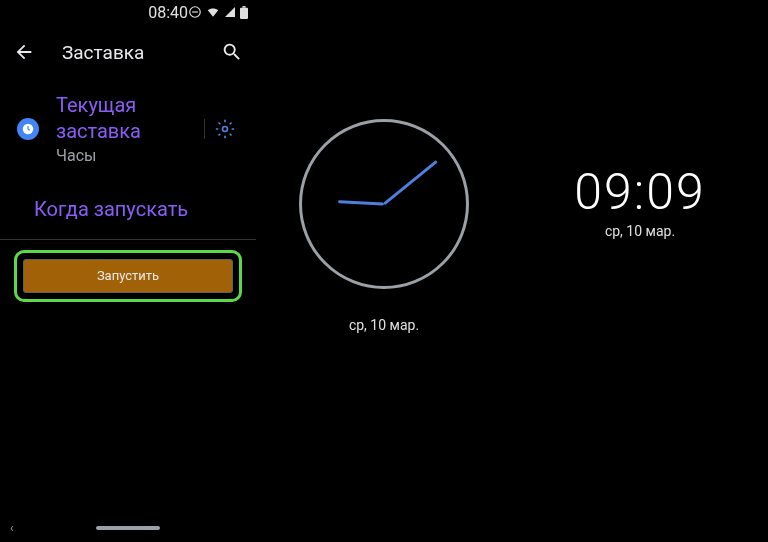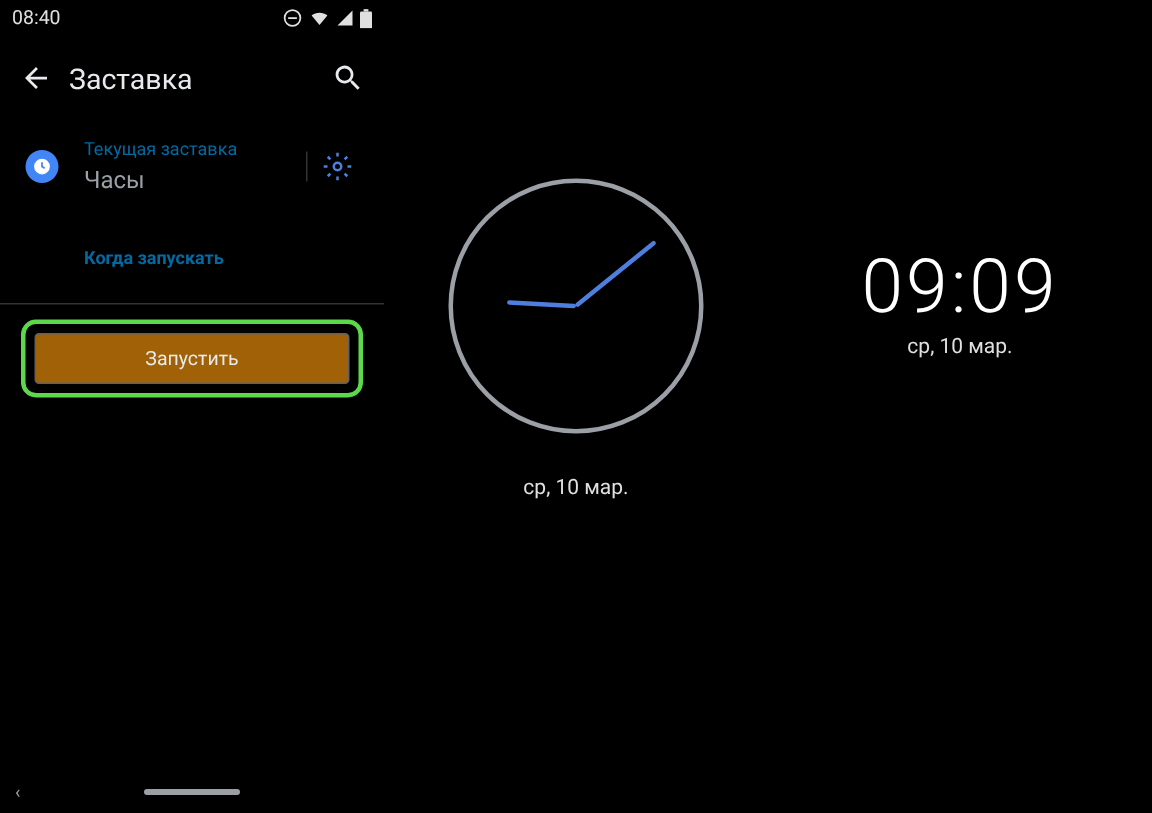--- a/index.html
+++ b/index.html
@@ -18,32 +18,33 @@
     position: relative;
     color: #e8eaed;
   }
 
   
   .status-bar {
     height: 24px;
     display: flex;
     align-items: center;
     padding: 0 8px;
-    font-size: 13px;
+    font-size: 16px;
     color: #e0e0e0;
+    text-align: right;
   }
   .status-time { flex: 1; }
   .status-icons { display: flex; gap: 4px; align-items: center; }
 
   .appbar {
     height: 56px;
     display: flex;
     align-items: center;
     padding: 0 6px;
-    gap: 4px;
+    gap: 20px;
   }
   .back-arrow { width: 36px; height: 36px; display: flex; align-items: center; justify-content: center; }
   .appbar-title { flex: 1; font-size: 19px; font-weight: 400; }
   .search-btn { width: 36px; height: 36px; display: flex; align-items: center; justify-content: center; }
 
   .setting-row {
     display: flex;
     align-items: center;
     padding: 12px 12px 12px 14px;
     min-height: 60px;
@@ -53,30 +54,30 @@
     display: flex; align-items: center; justify-content: center;
     margin-right: 14px;
     flex-shrink: 0;
   }
   .clock-icon-circle {
     width: 22px; height: 22px; border-radius: 50%;
     background: #4285f4;
     display: flex; align-items: center; justify-content: center;
   }
   .row-text { flex: 1; }
-  .row-title { font-size: 12px; color: #0369a1; line-height: 1.3; }
+  .row-title { font-size: 20px; color: #8b5cf6; line-height: 1.3; }
   .row-sub { font-size: 16px; color: #9aa0a6; line-height: 1.3; margin-top: 2px; }
   .gear-wrap {
     width: 40px; height: 100%;
     display: flex; align-items: center; justify-content: center;
     border-left: 1px solid #333;
     margin-left: 6px;
   }
 
-  .row-no-icon .row-text { margin-left: 42px; font-weight: bold; }
+  .row-no-icon .row-text { margin-left: 20px; }
 
   .divider { height: 1px; background: #333; }
 
   .start-wrap {
     padding: 10px 14px;
   }
   .highlight {
     border: 3px solid #5cd94a;
     border-radius: 10px;
     padding: 6px;

